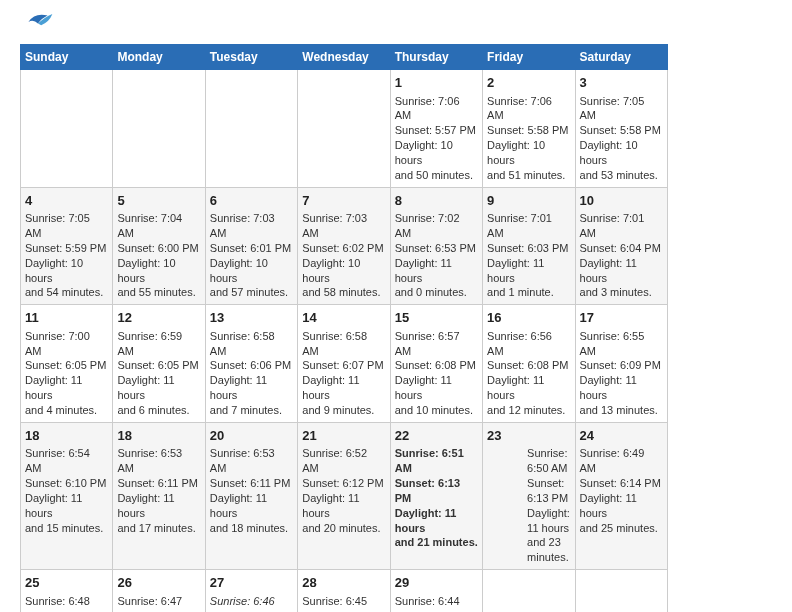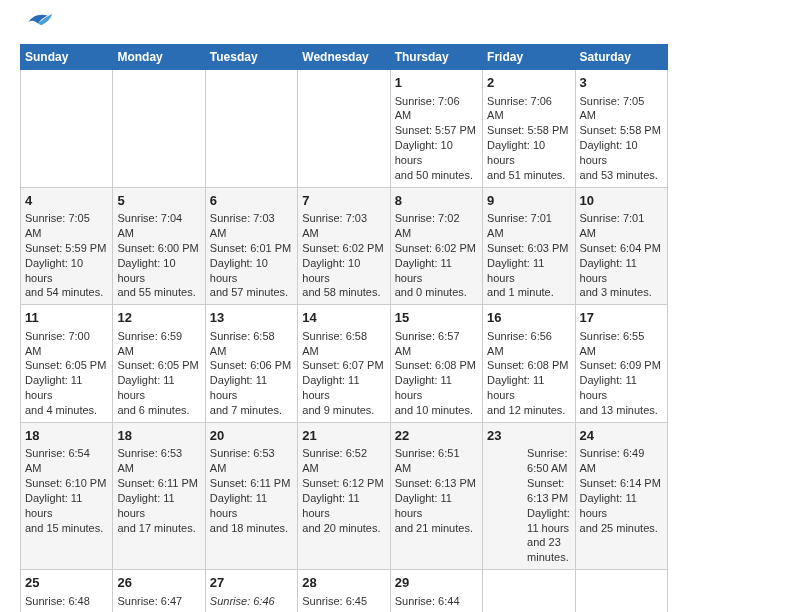--- a/index.html
+++ b/index.html
@@ -174,21 +174,21 @@
           <td>
             <span class="day-num">7</span>
             <div class="day-info" style="white-space: pre-line;">Sunrise: 7:03 AM
 Sunset: 6:02 PM
 Daylight: 10 hours
 and 58 minutes.</div>
           </td>
           <td>
             <span class="day-num">8</span>
             <div class="day-info" style="white-space: pre-line;">Sunrise: 7:02 AM
-Sunset: 6:02 PM
+Sunset: 6:53 PM
 Daylight: 11 hours
 and 0 minutes.</div>
           </td>
           <td>
             <span class="day-num">9</span>
             <div class="day-info" style="white-space: pre-line;">Sunrise: 7:01 AM
 Sunset: 6:03 PM
 Daylight: 11 hours
 and 1 minute.</div>
           </td>
@@ -275,21 +275,21 @@
           </td>
           <td>
             <span class="day-num">21</span>
             <div class="day-info" style="white-space: pre-line;">Sunrise: 6:52 AM
 Sunset: 6:12 PM
 Daylight: 11 hours
 and 20 minutes.</div>
           </td>
           <td>
             <span class="day-num">22</span>
-            <div class="day-info" style="white-space: pre-line;">Sunrise: 6:51 AM
+            <div class="day-info" style="white-space: pre-line; font-weight: bold;">Sunrise: 6:51 AM
 Sunset: 6:13 PM
 Daylight: 11 hours
 and 21 minutes.</div>
           </td>
           <td>
             <span class="day-num">23</span>
             <div class="day-info" style="white-space: pre-line; margin-left: 40px;">Sunrise: 6:50 AM
 Sunset: 6:13 PM
 Daylight: 11 hours
 and 23 minutes.</div>

